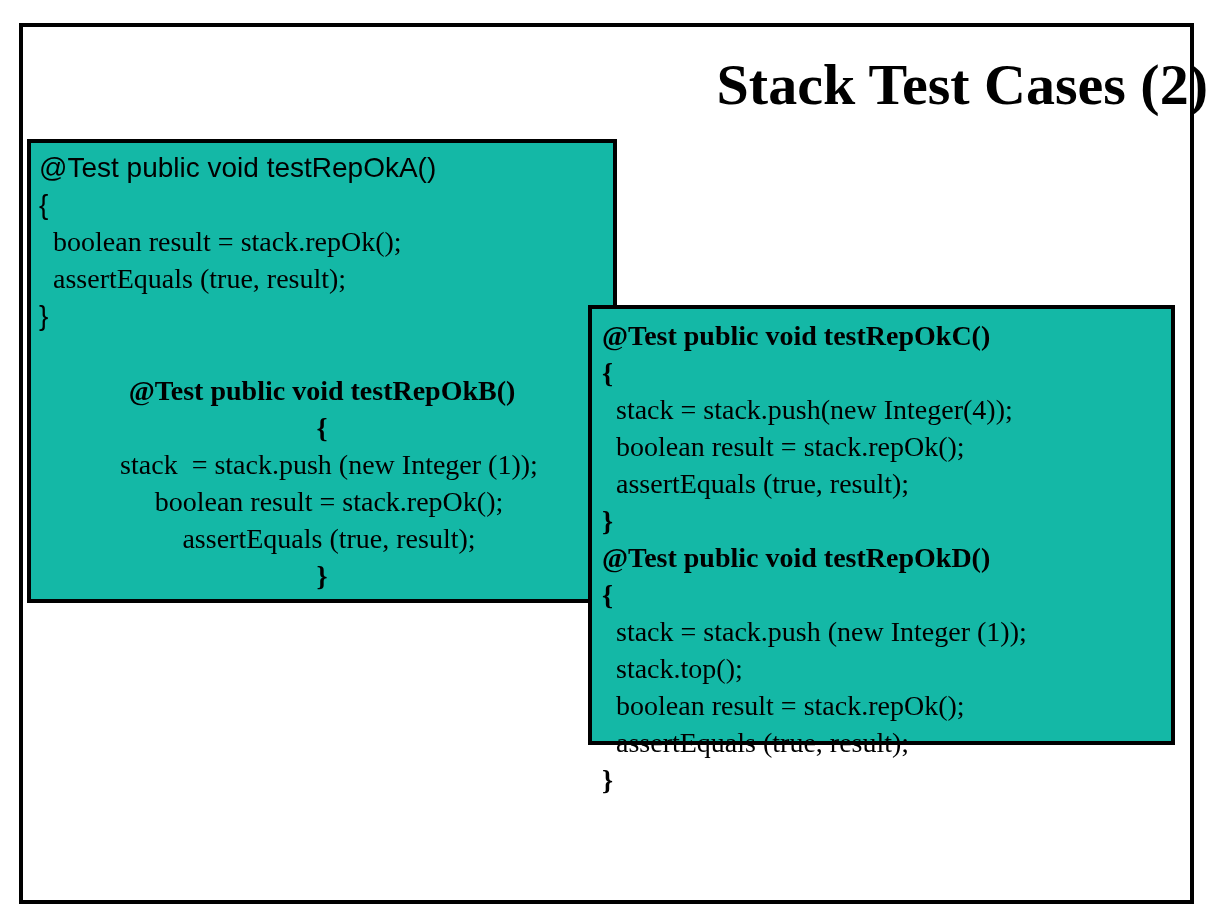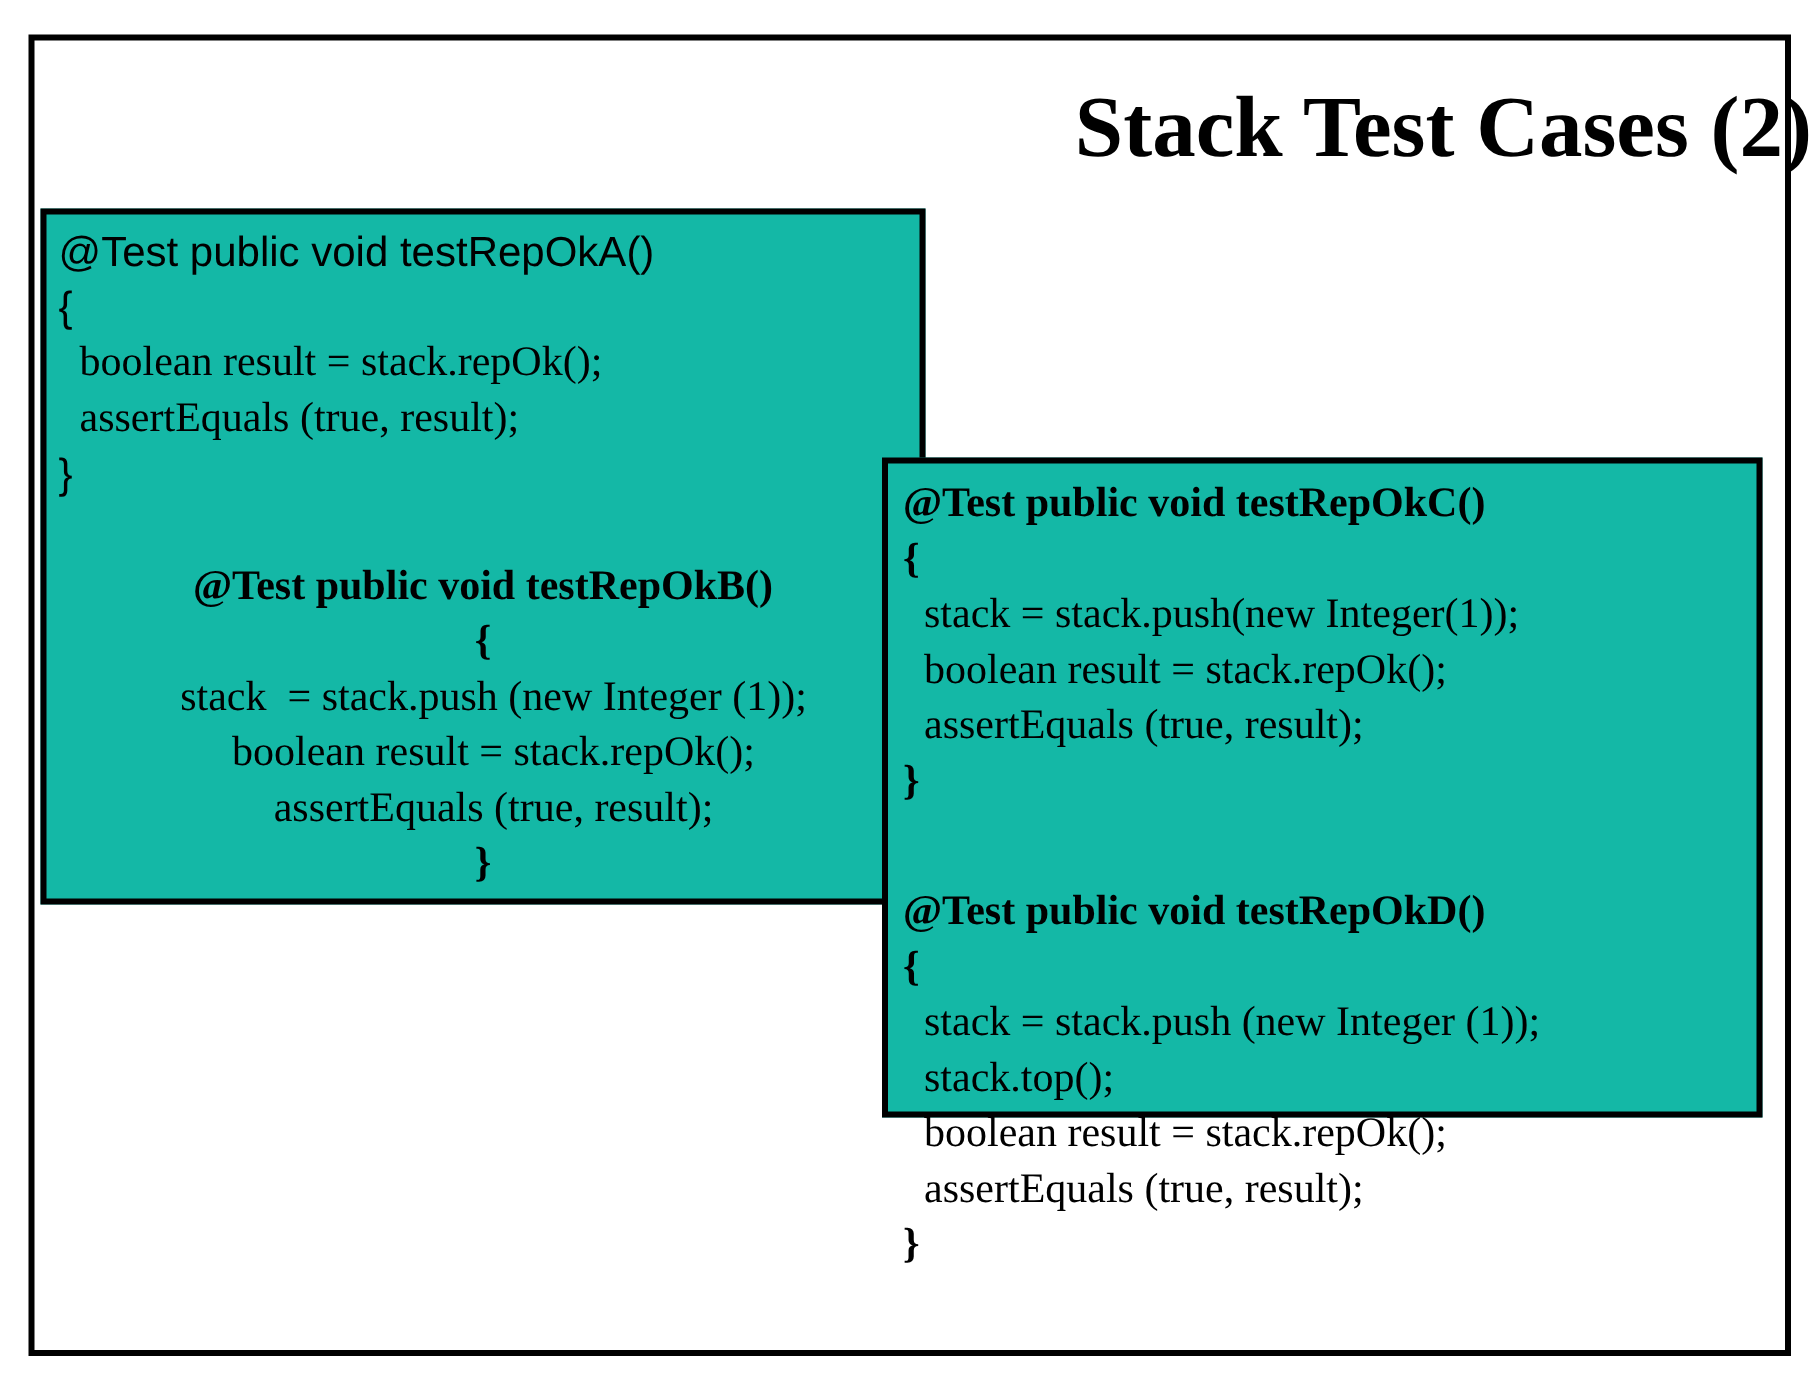--- a/index.html
+++ b/index.html
@@ -66,21 +66,21 @@
     font-weight: bold;
   }
   .brace-sans { font-family: "Liberation Sans", sans-serif; }
   .brace-serif {
     font-family: "Liberation Serif", serif;
     font-weight: bold;
   }
   .code-sans { font-family: Liberation Serif, serif; }
 
   .block-gap-left { margin-top: 38px; text-align: center; }
-  .block-gap-right { margin-top: 50px; }
+  .block-gap-right { }
 
   .slide-footer {
     position: absolute;
     left: 37px; top: 855px;
     font-family: "Liberation Serif", serif;
     font-size: 15px;
     line-height: 19px;
     color: #333333;
     z-index: 3;
   }
@@ -114,21 +114,21 @@
         </div>
       <div class="code-line brace-serif">}</div>
     </div>
   </div>
 
   <div class="code-box right">
     <div class="block">
       <div class="code-line heading-serif">@Test public void testRepOkC()</div>
       <div class="code-line brace-serif">{</div>
       <div>
-          <div class="code-line code-sans">  stack = stack.push(new Integer(1));</div>
+          <div class="code-line code-sans">  stack = stack.push(new Integer(4));</div>
           <div class="code-line code-sans">  boolean result = stack.repOk();</div>
           <div class="code-line code-sans">  assertEquals (true, result);</div>
         </div>
       <div class="code-line brace-serif">}</div>
     </div>
     <div class="block block-gap-right">
       <div class="code-line heading-serif">@Test public void testRepOkD()</div>
       <div class="code-line brace-serif">{</div>
       <div>
           <div class="code-line code-sans">  stack = stack.push (new Integer (1));</div>

